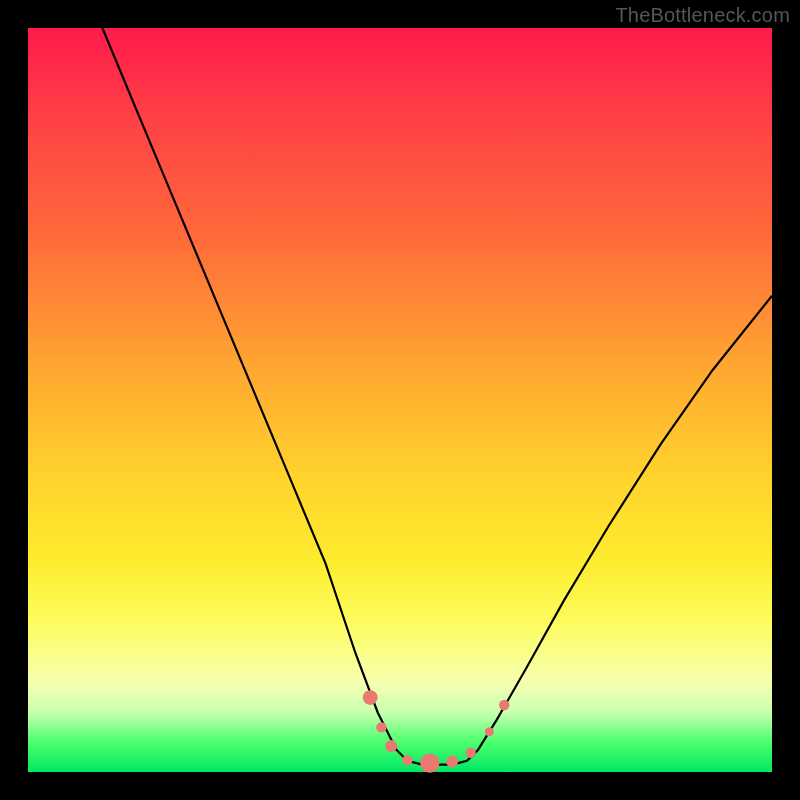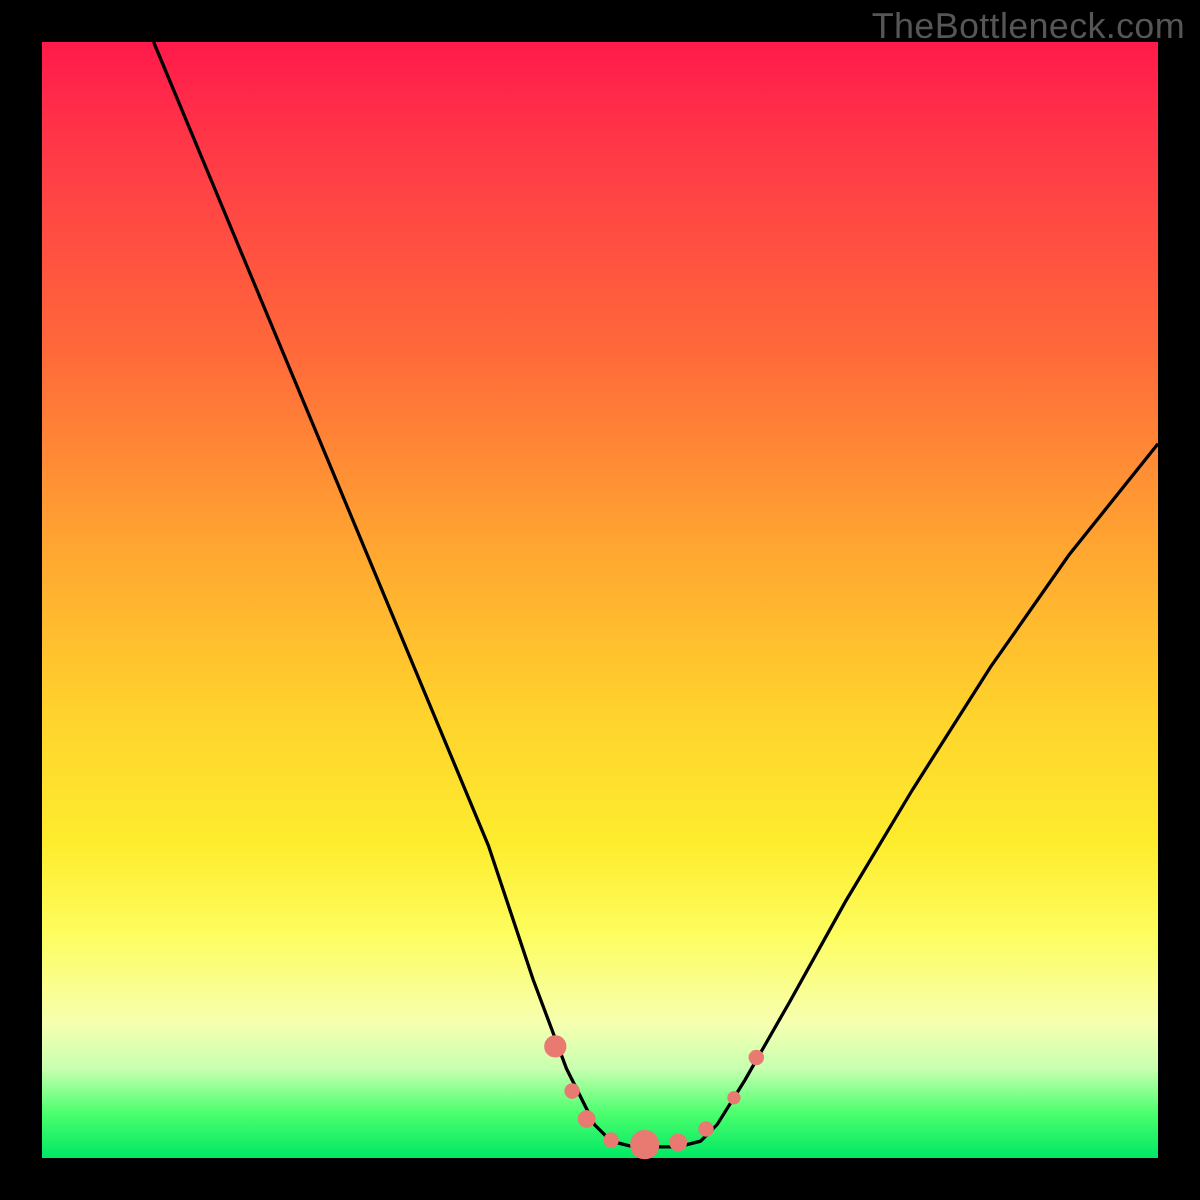--- a/index.html
+++ b/index.html
@@ -37,21 +37,21 @@
       #c8ffb0 92%,
       #4bff6e 96%,
       #00e763 100%
     );
   }
   .watermark {
     position: absolute;
     top: 4px;
     right: 10px;
     color: #565656;
-    font-size: 24px;
+    font-size: 20px;
     font-weight: 500;
     letter-spacing: 0.2px;
     user-select: none;
   }
   svg.curve {
     position: absolute;
     left: 0;
     top: 0;
     width: 744px;
     height: 744px;

